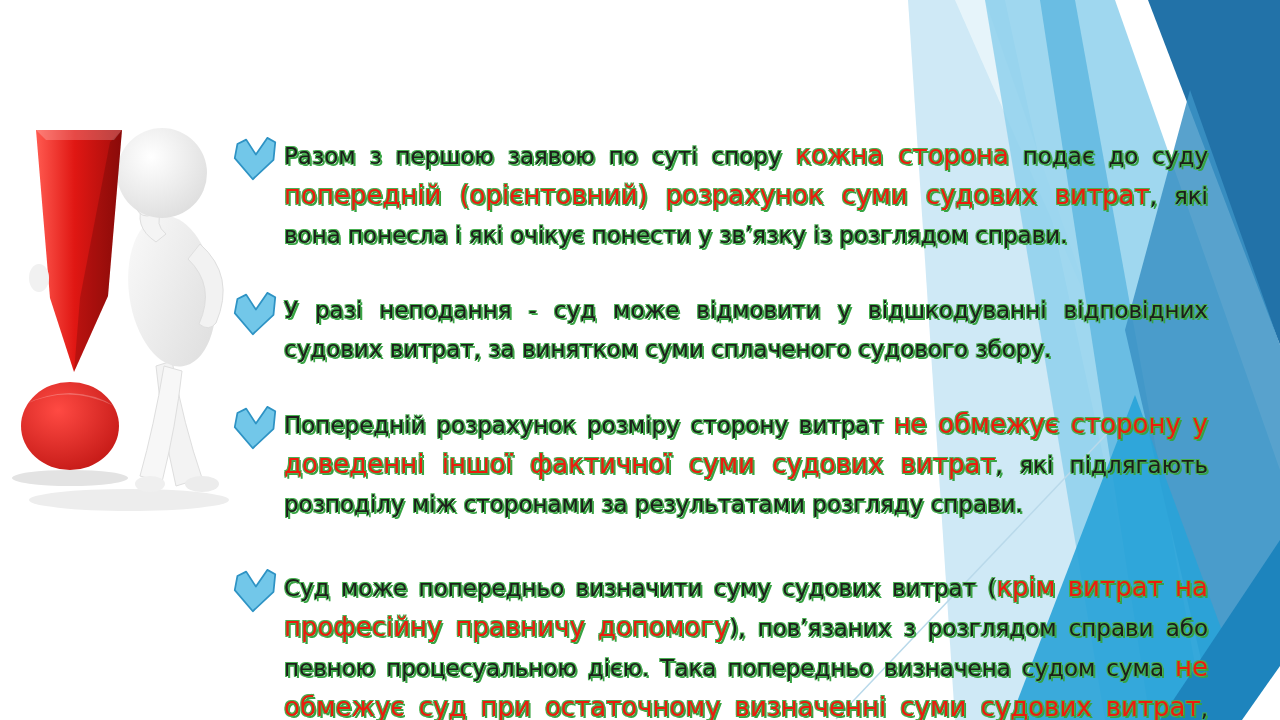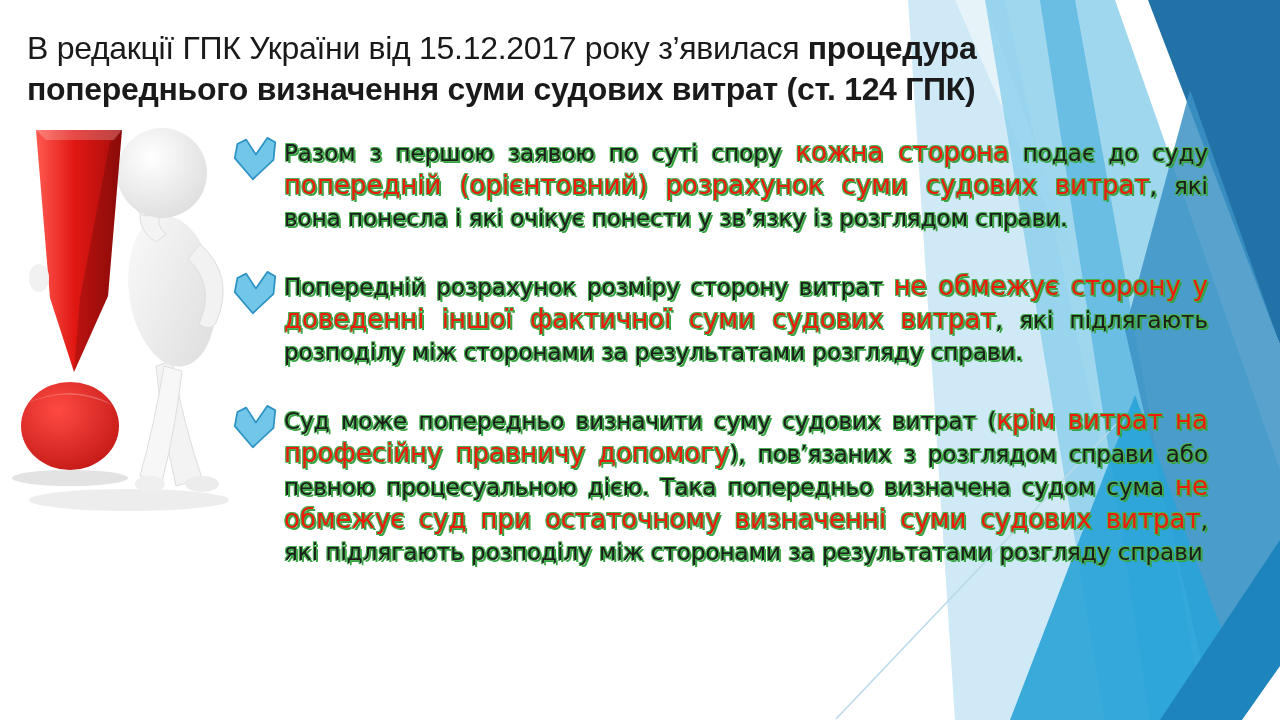--- a/index.html
+++ b/index.html
@@ -22,21 +22,21 @@
   .seg-bold{font-weight:700;}
   
   .figure-wrap{position:absolute;left:4px;top:126px;width:232px;height:398px;z-index:1;}
   
   .bullets{position:absolute;left:232px;top:136px;width:976px;z-index:2;}
   .bullet{position:relative;padding-left:52px;margin-bottom:36px;}
   .bullet:nth-child(3){margin-bottom:44px;}
   .bullet:last-child{margin-bottom:12px;}
   .bullet-icon{position:absolute;left:0;top:1px;width:46px;height:44px;}
   .bullet-text{
-    font-size:23px;line-height:32px;text-align:justify;
+    font-size:23px;line-height:39px;text-align:justify;
     color:#1d1d1b;
   }
   .seg-dark{
     color:#1d1d1b;
     text-shadow:-1px -1px 0 #49b052, 1px -1px 0 #49b052, -1px 1px 0 #49b052, 2px 2px 0 #36a342;
   }
   .seg-red{
     color:#ed1b0e;font-size:26px;
     text-shadow:-1px -1px 0 #49b052, 1px -1px 0 #49b052, -1px 1px 0 #49b052, 2px 2px 0 #36a342;
   }
@@ -52,21 +52,20 @@
     <polygon points="985,0 1115,0 1280,470 1280,720 1105,720" fill="#8ed0ec" opacity="0.85"></polygon>
     <polygon points="1040,0 1075,0 1205,720 1150,720" fill="#5cb6e0" opacity="0.8"></polygon>
     <polygon points="1148,0 1280,0 1280,345" fill="#2272a8"></polygon>
     <polygon points="1190,90 1280,345 1280,720 1215,720 1125,330" fill="#3b92c4" opacity="0.85"></polygon>
     <polygon points="1010,720 1255,720 1135,395" fill="#29a3d8" opacity="0.9"></polygon>
     <polygon points="1160,720 1280,540 1280,720" fill="#1d84bd"></polygon>
     <polygon points="1242,720 1280,666 1280,720" fill="#ffffff"></polygon>
     <line x1="836" y1="719" x2="1120" y2="420" stroke="#b9d9ea" stroke-width="1.5"></line>
   </svg>
 
-  <div class="title"><span class="seg-regular">В редакції ГПК України від 15.12.2017 року з’явилася </span><span class="seg-bold">процедура попереднього визначення суми судових витрат (ст. 124 ГПК)</span></div>
 
   <div class="figure-wrap">
     <svg width="232" height="398" viewBox="0 0 232 398" aria-hidden="true">
       <defs>
         <linearGradient id="gradBar" x1="0" y1="0" x2="1" y2="0">
           <stop offset="0" stop-color="#ff5a50"></stop>
           <stop offset="0.45" stop-color="#e01713"></stop>
           <stop offset="1" stop-color="#a50d0b"></stop>
         </linearGradient>
         <radialGradient id="gradDot" cx="0.38" cy="0.32" r="0.9">
@@ -111,20 +110,26 @@
 
   <div class="bullets">
 
     <div class="bullet">
       <svg class="bullet-icon" viewBox="0 0 100 100" aria-hidden="true">
         <polygon points="45,96 4,48 10,16 30,6 52,40 78,2 96,12 92,52" fill="#72c7e9" stroke="#2e93c4" stroke-width="4" stroke-linejoin="round"></polygon>
       </svg>
       <div class="bullet-text"><span class="seg-dark">Разом з першою заявою по суті спору </span><span class="seg-red">кожна сторона</span><span class="seg-dark"> подає до суду </span><span class="seg-red">попередній (орієнтовний) розрахунок суми судових витрат</span><span class="seg-dark">, які вона понесла і які очікує понести у зв’язку із розглядом справи.</span></div>
     </div>
 
+    <div class="bullet">
+      <svg class="bullet-icon" viewBox="0 0 100 100" aria-hidden="true">
+        <polygon points="45,96 4,48 10,16 30,6 52,40 78,2 96,12 92,52" fill="#72c7e9" stroke="#2e93c4" stroke-width="4" stroke-linejoin="round"></polygon>
+      </svg>
+      <div class="bullet-text"><span class="seg-dark">У разі неподання  -  суд може відмовити у відшкодуванні відповідних судових витрат, за винятком суми сплаченого судового збору.</span></div>
+    </div>
 
     <div class="bullet">
       <svg class="bullet-icon" viewBox="0 0 100 100" aria-hidden="true">
         <polygon points="45,96 4,48 10,16 30,6 52,40 78,2 96,12 92,52" fill="#72c7e9" stroke="#2e93c4" stroke-width="4" stroke-linejoin="round"></polygon>
       </svg>
       <div class="bullet-text"><span class="seg-dark">Попередній розрахунок розміру сторону витрат </span><span class="seg-red">не обмежує сторону у доведенні іншої фактичної суми судових витрат</span><span class="seg-dark">, які підлягають розподілу між сторонами за результатами розгляду справи.</span></div>
     </div>
 
     <div class="bullet">
       <svg class="bullet-icon" viewBox="0 0 100 100" aria-hidden="true">

